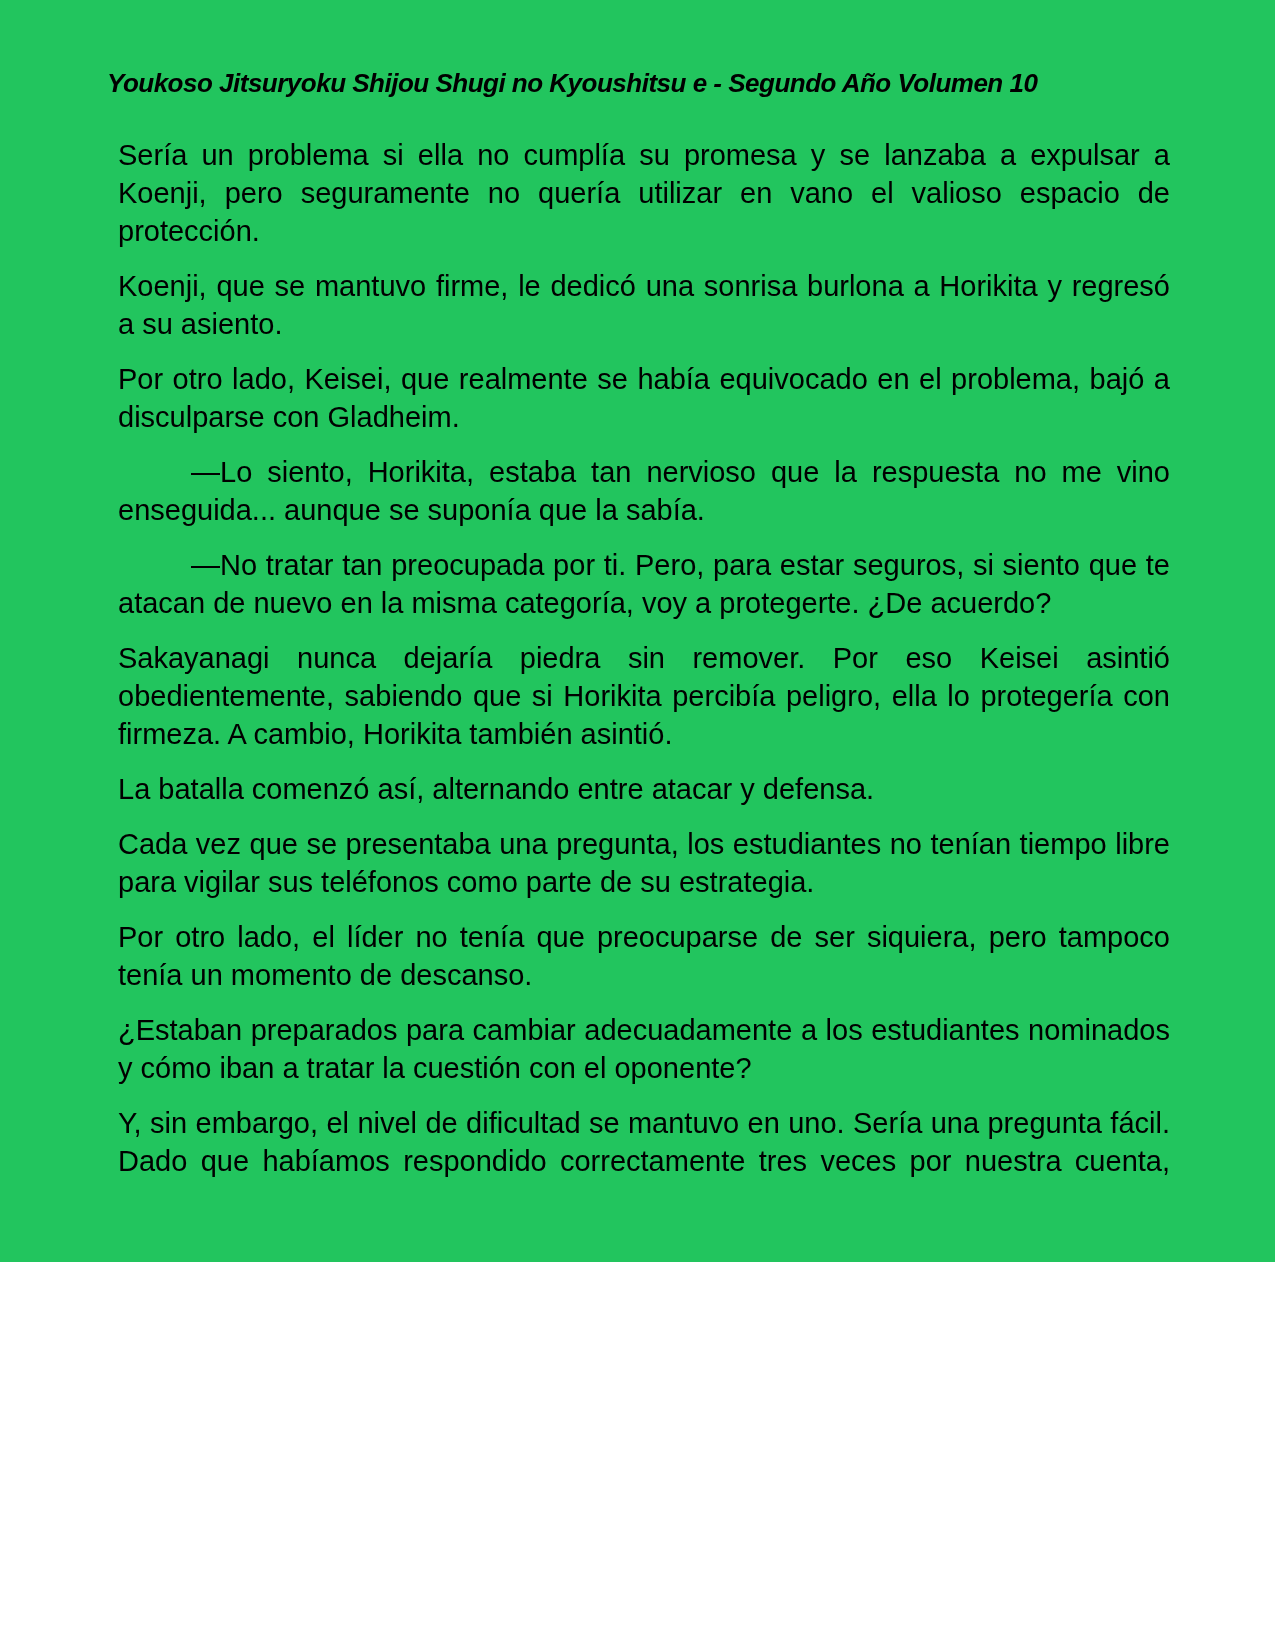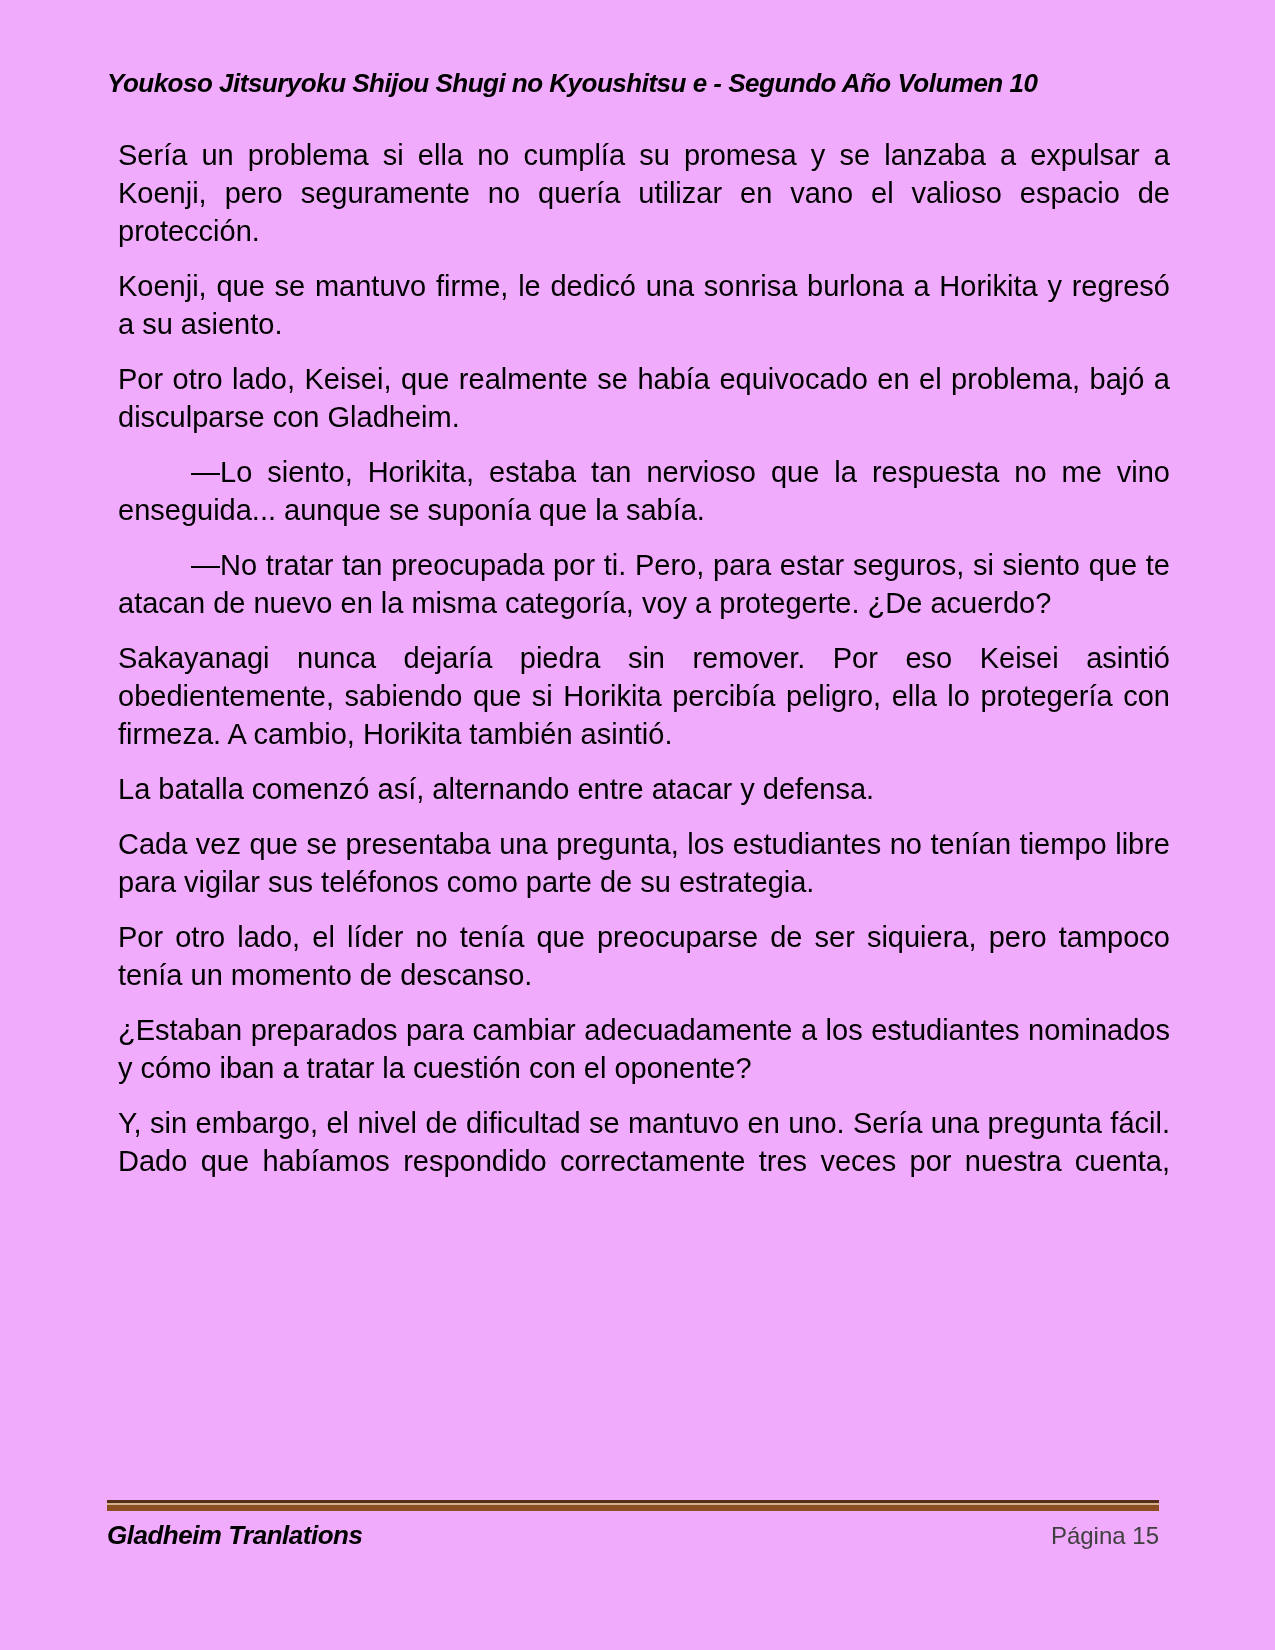--- a/index.html
+++ b/index.html
@@ -3,22 +3,22 @@
 <meta charset="utf-8">
 <style>
   html, body {
     margin: 0;
     padding: 0;
     background: #ffffff;
   }
   .page {
     position: relative;
     width: 1275px;
-    height: 1650px;
-    background: #f0abfc;
+    height: 1262px;
+    background: #22c55e;
     font-family: "Liberation Sans", sans-serif;
     color: #000000;
     overflow: hidden;
   }
   .header {
     position: absolute;
     left: 107px;
     right: 118px;
     top: 68px;
   }

